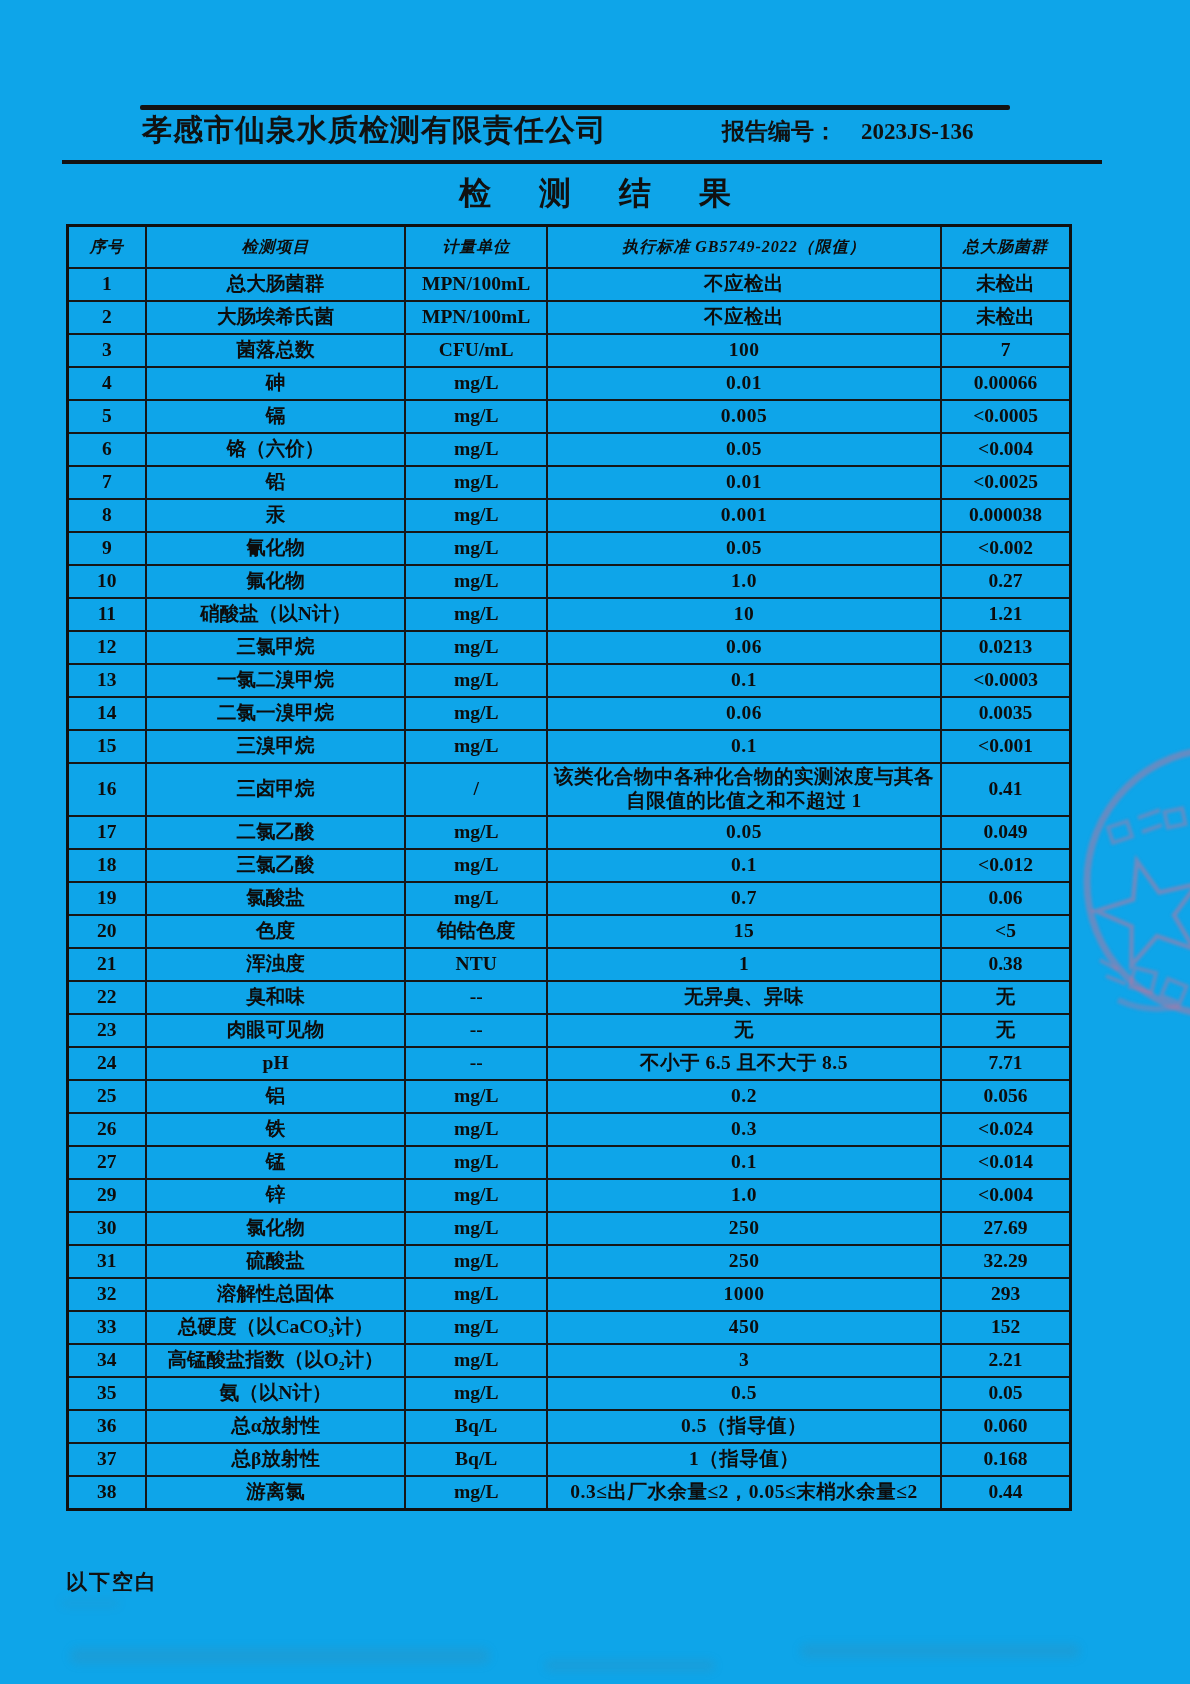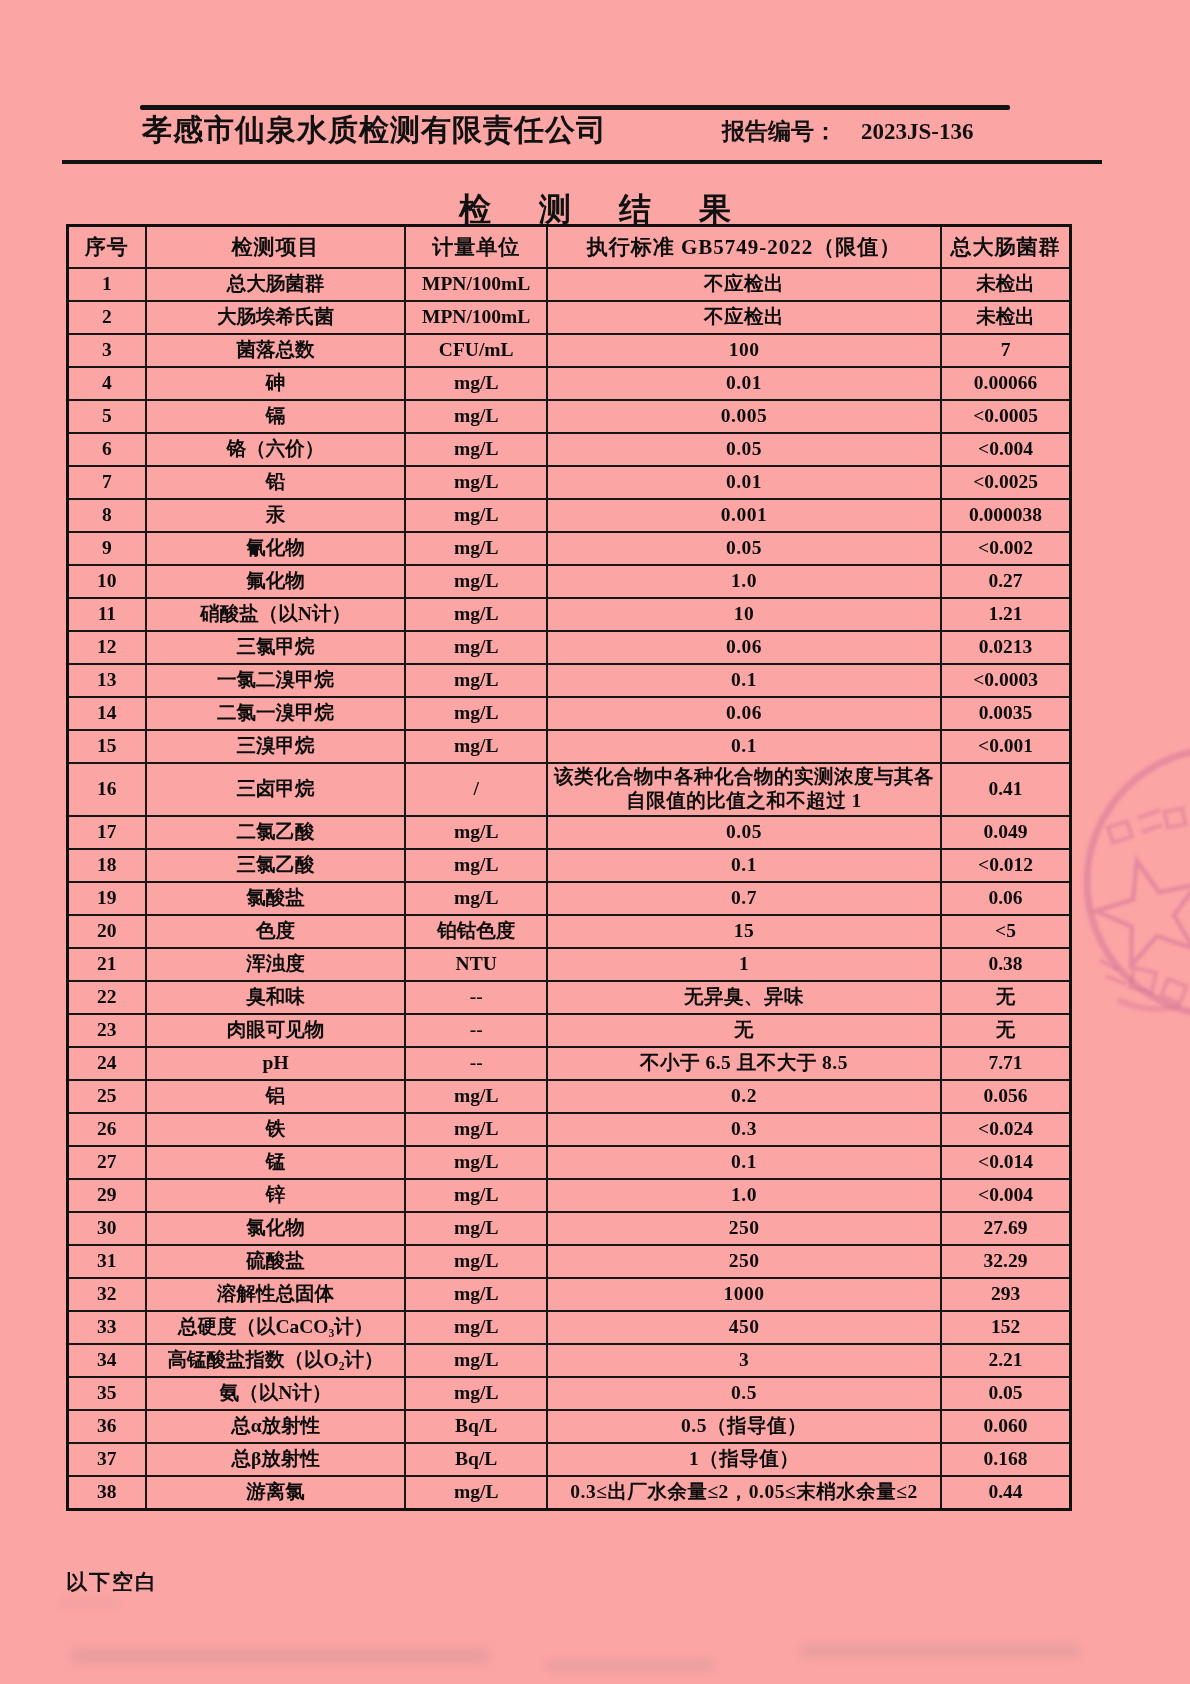--- a/index.html
+++ b/index.html
@@ -1,19 +1,19 @@
 <!DOCTYPE html>
 <html><head>
 <meta charset="utf-8">
 <style>
   html,body{margin:0;padding:0;background:#ffffff;}
   .page{
     position:relative;
     width:1190px;height:1684px;
-    background:#fca5a5;
+    background:#0ea5e9;
     font-family:"Liberation Serif","DejaVu Serif",serif;
     color:#111;
     overflow:hidden;
   }
   .rule-top{
     position:absolute;left:140px;top:105px;width:870px;height:5px;
     background:#131313;border-radius:2px;
   }
   .company-name{
     position:absolute;left:142px;top:110px;width:600px;
@@ -22,37 +22,37 @@
   .report-no{
     position:absolute;left:722px;top:116px;white-space:nowrap;
     font-size:23px;font-weight:bold;
   }
   .report-no .val{margin-left:24px;font-family:"Liberation Serif","DejaVu Serif",serif;}
   .rule-header{
     position:absolute;left:62px;top:160px;width:1040px;height:4px;
     background:#131313;
   }
   .doc-title{
-    position:absolute;left:0;top:188px;width:1190px;
+    position:absolute;left:0;top:172px;width:1190px;
     text-align:center;font-size:32px;font-weight:bold;
     letter-spacing:20px;text-indent:20px;white-space:nowrap;
   }
   table.results{
     position:absolute;left:66px;top:224px;width:1006px;
     border-collapse:collapse;table-layout:fixed;
     border:3px solid #101010;
   }
   table.results th, table.results td{
     border:2px solid #161616;
     border-top-width:2.5px;border-bottom-width:2.5px;
     text-align:center;vertical-align:middle;
     font-weight:bold;color:#0d0d0d;
     padding:1px 5px;overflow:hidden;
   }
-  table.results th{font-size:21px;height:38px;letter-spacing:1px;}
+  table.results th{font-size:16px;height:38px;letter-spacing:1px;font-style:italic;}
   table.results td{font-size:19.5px;height:29px;line-height:1.25;}
   table.results td.cell-standard{letter-spacing:.5px;}
   .footer-note{
     position:absolute;left:66px;top:1568px;width:1006px;
     text-align:left;font-size:21px;font-weight:bold;letter-spacing:2px;
   }
   .stamp{
     position:absolute;left:1048px;top:732px;width:142px;height:305px;
     pointer-events:none;
   }

